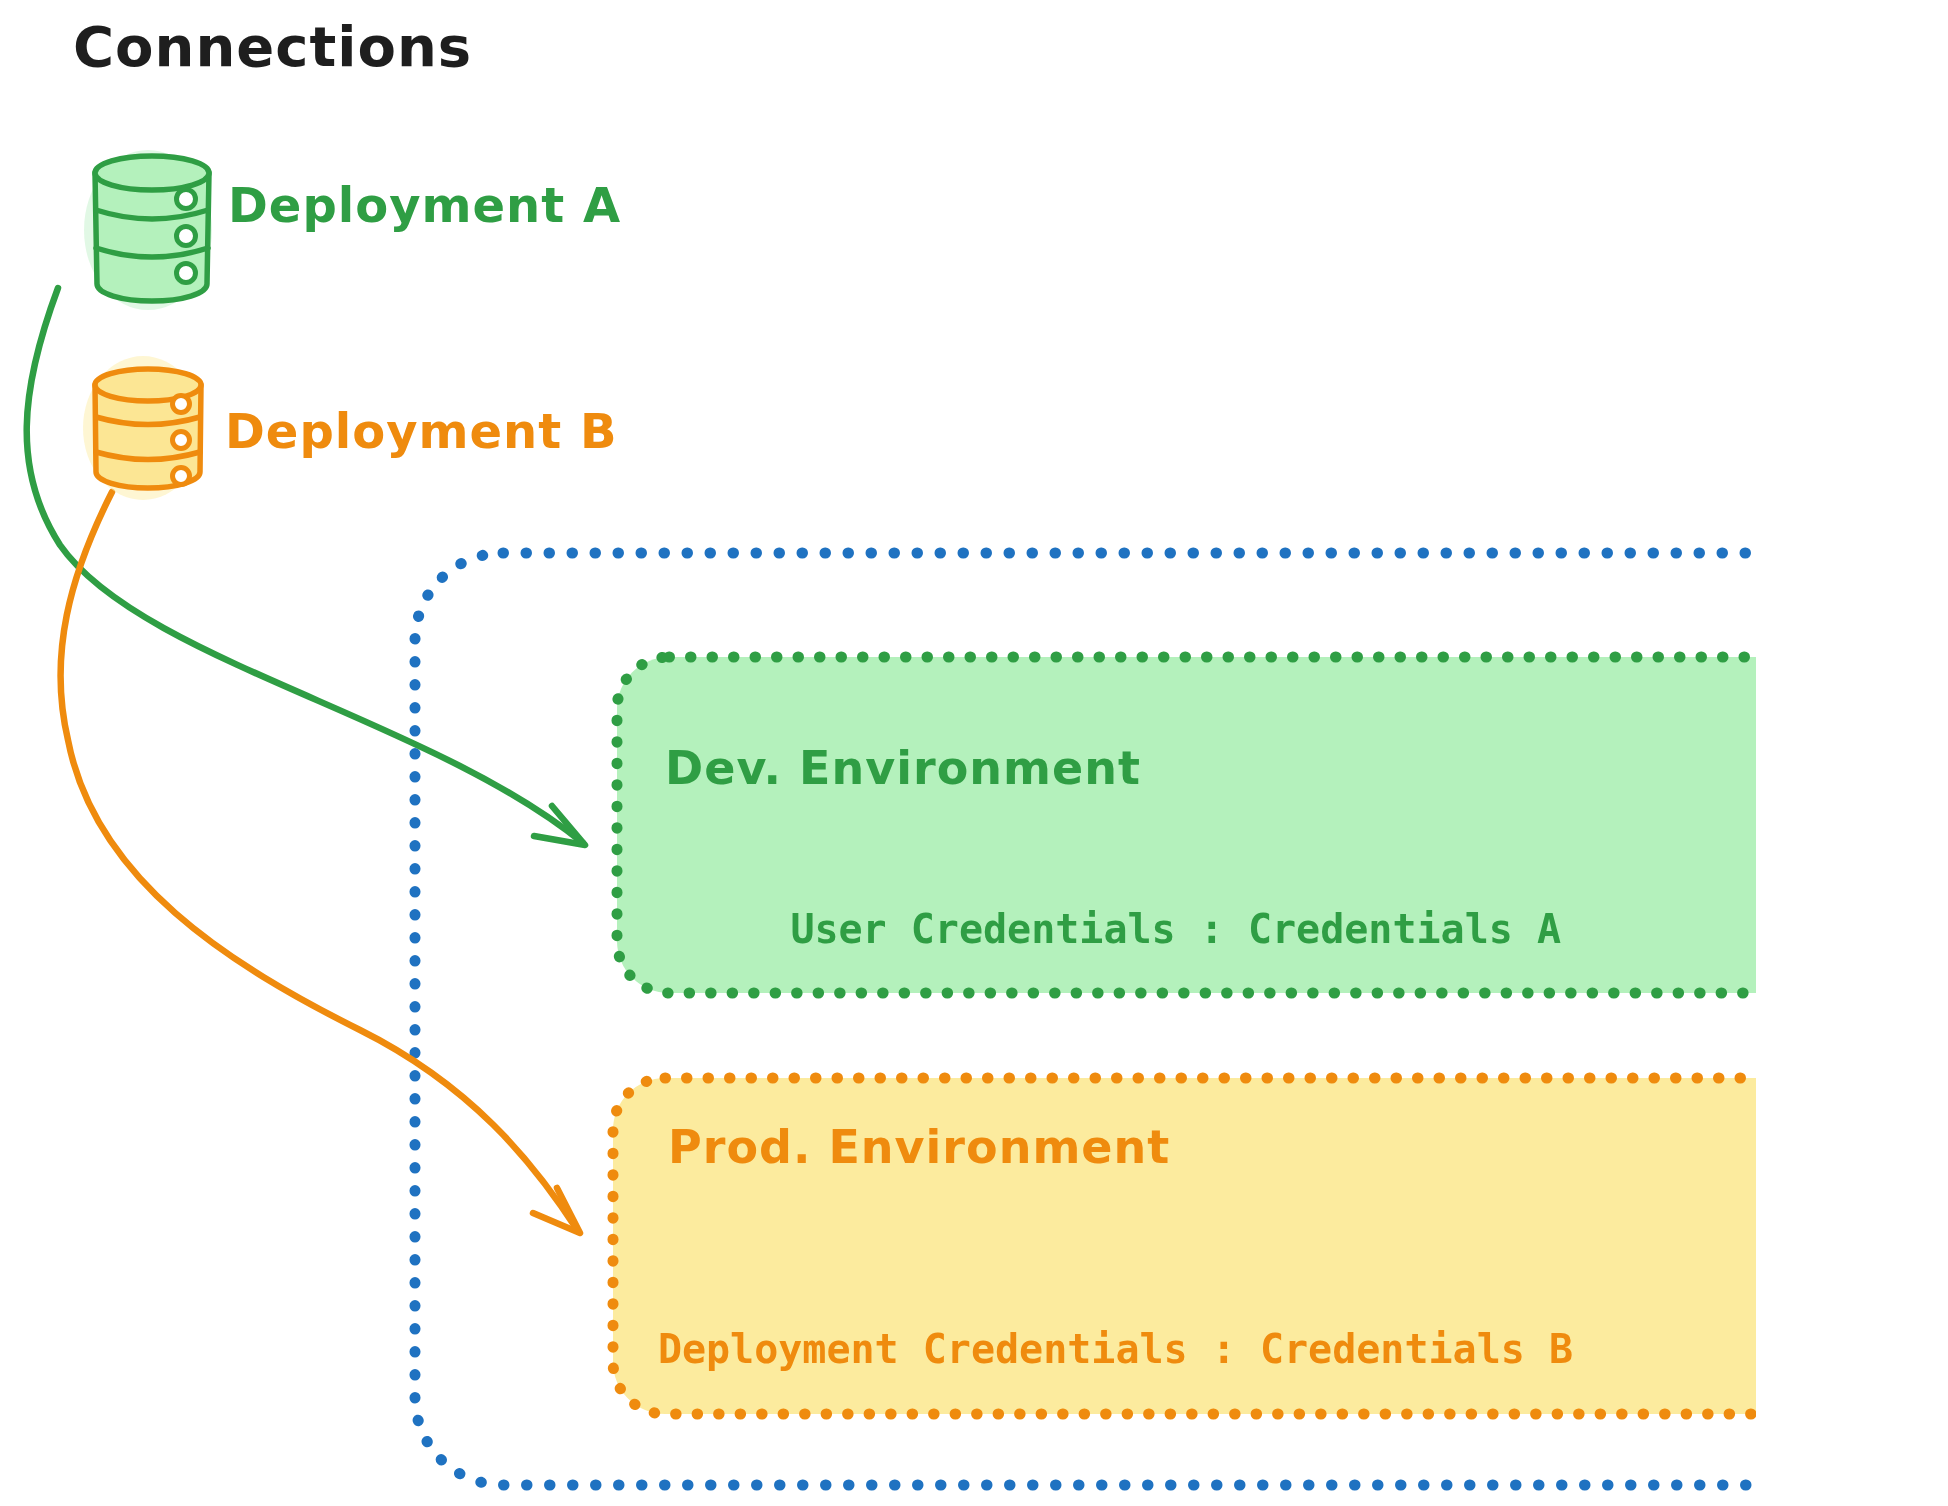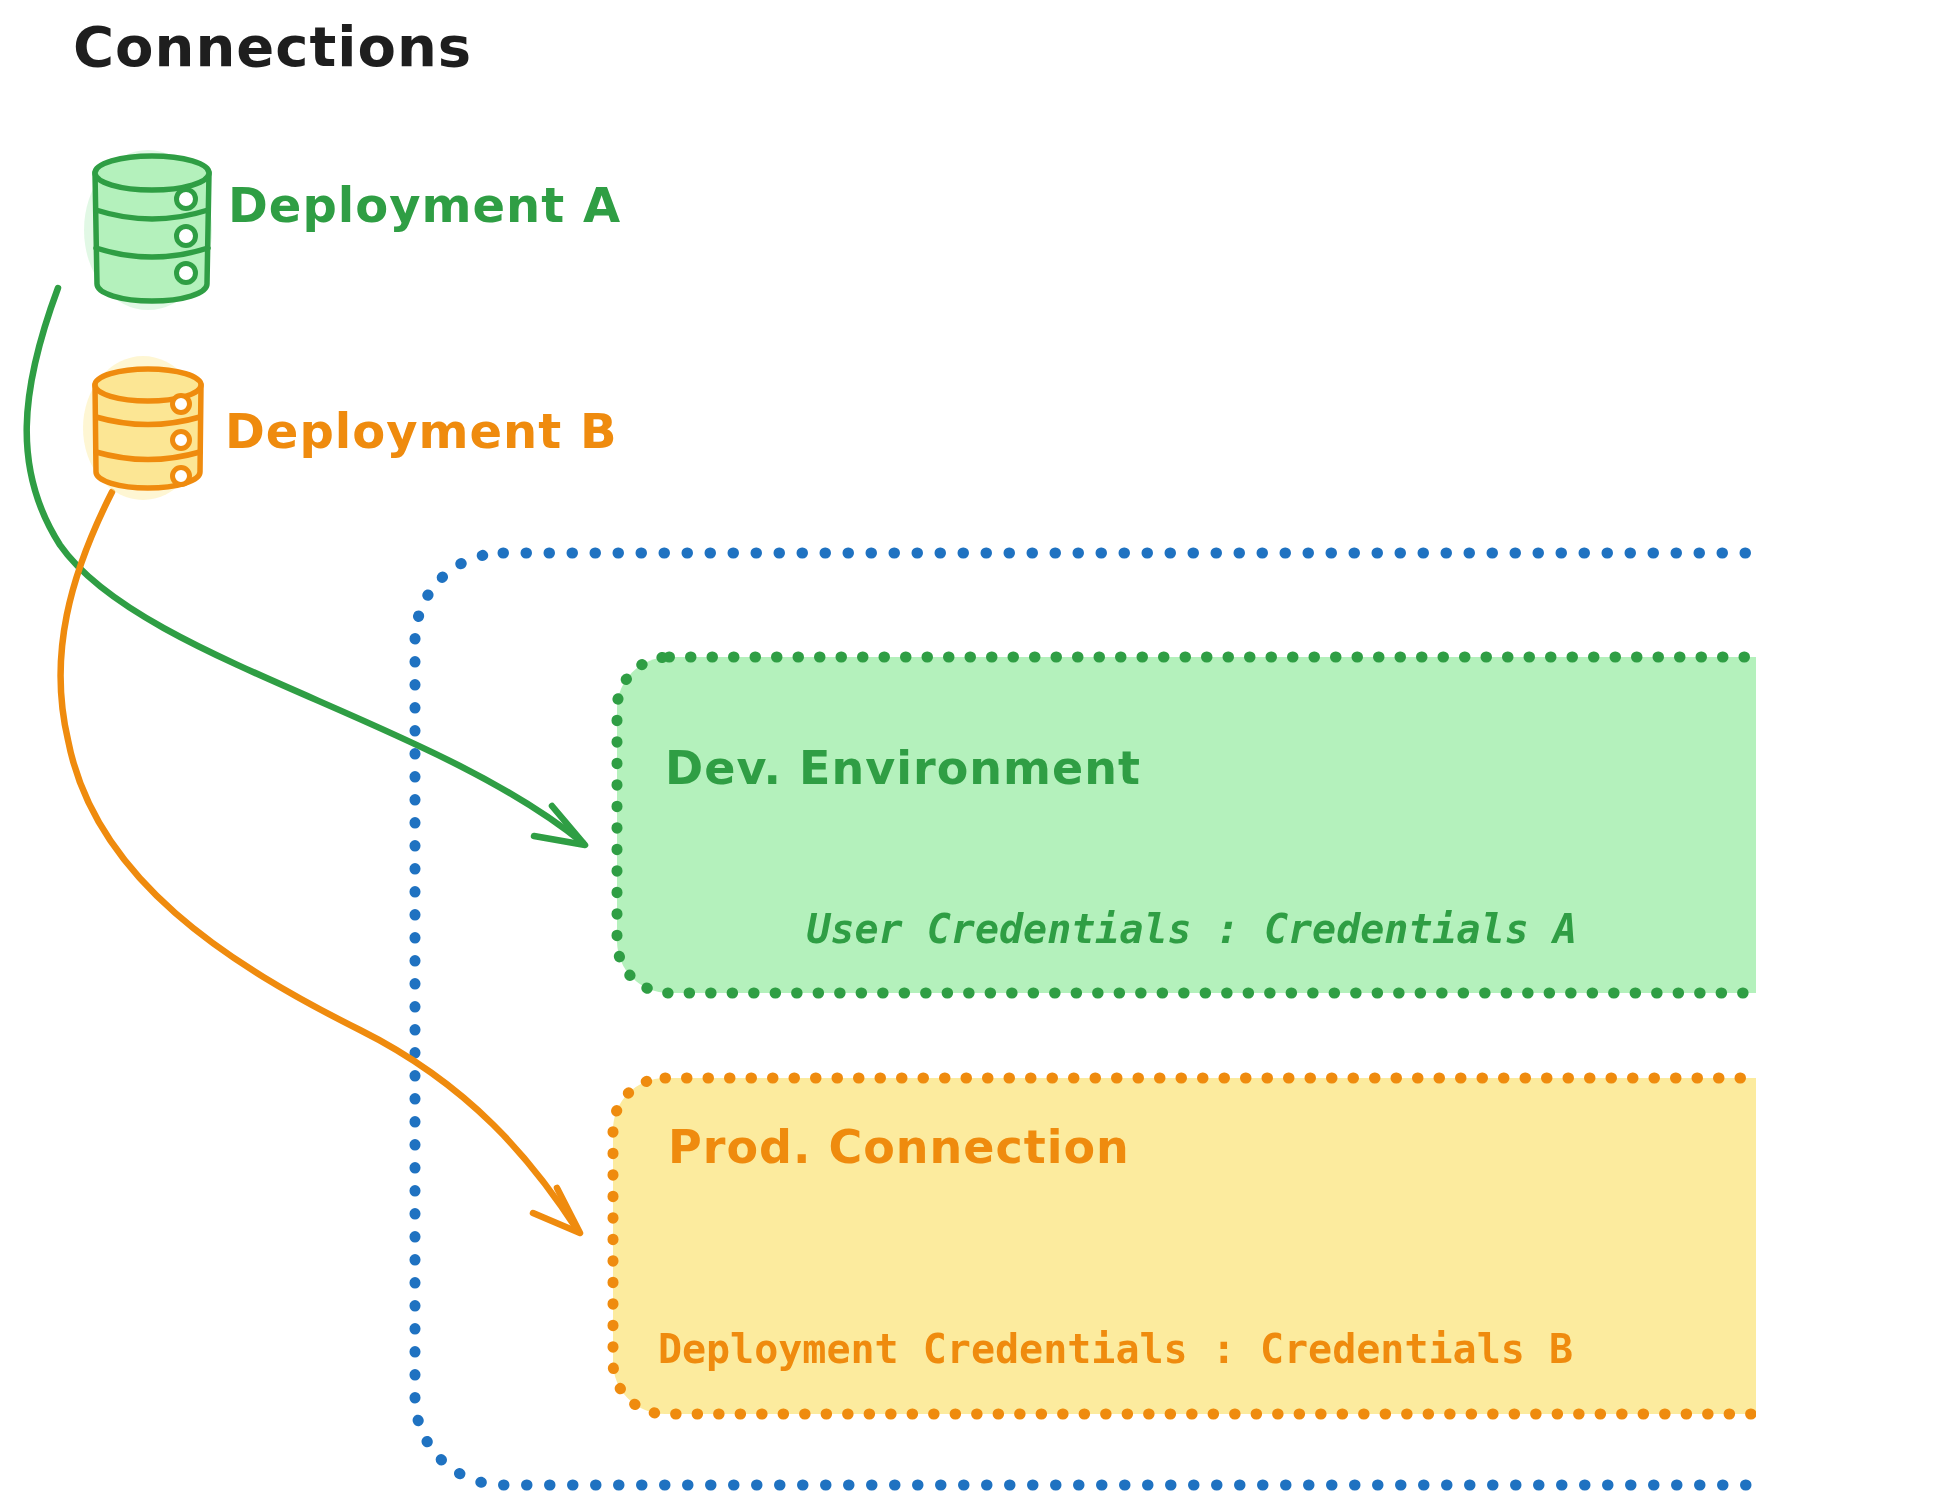--- a/index.html
+++ b/index.html
@@ -24,21 +24,21 @@
     font-weight:700;
     white-space:nowrap;
     line-height:1.05;
   }
   .title-connections  { left:73px;   top:18px;   font-size:56px; color:#1e1e1e; }
   .label-conn-a       { left:228px;  top:180px;  font-size:48px; color:#2f9e44; }
   .label-conn-b       { left:225px;  top:406px;  font-size:48px; color:#ef8b0e; }
   .label-project      { left:1538px; top:414px;  font-size:66px; color:#1f72c1; }
   .label-dev-env      { left:665px;  top:744px;  font-size:46px; color:#2f9e44; }
   .label-prod-env     { left:668px;  top:1123px; font-size:46px; color:#ef8b0e; }
-  .cred-dev           { right:179px; top:908px;  font-size:40px; color:#2f9e44;font-style:italic; }
+  .cred-dev           { right:195px; top:908px;  font-size:40px; color:#2f9e44; }
   .cred-prod          { right:183px; top:1328px; font-size:40px; color:#ef8b0e; }
 </style>
 </head>
 <body>
 
 <div id="canvas">
 
   <svg id="diagram-svg" width="1948" height="1506" viewBox="0 0 1948 1506">
 
     <rect x="415" y="553" width="1512" height="932" rx="88" fill="none" stroke="#1f72c1" stroke-width="11" stroke-dasharray="0.5 22.5" stroke-linecap="round"></rect>
@@ -84,17 +84,17 @@
 
   <div class="hand label-conn-a">Deployment A</div>
 
   <div class="hand label-conn-b">Deployment B</div>
 
 
   <div class="hand label-dev-env">Dev. Environment</div>
 
   <div class="mono cred-dev">User Credentials : Credentials A</div>
 
-  <div class="hand label-prod-env">Prod. Connection</div>
+  <div class="hand label-prod-env">Prod. Environment</div>
 
   <div class="mono cred-prod">Deployment Credentials : Credentials B</div>
 
 </div>
 
 </body></html>

